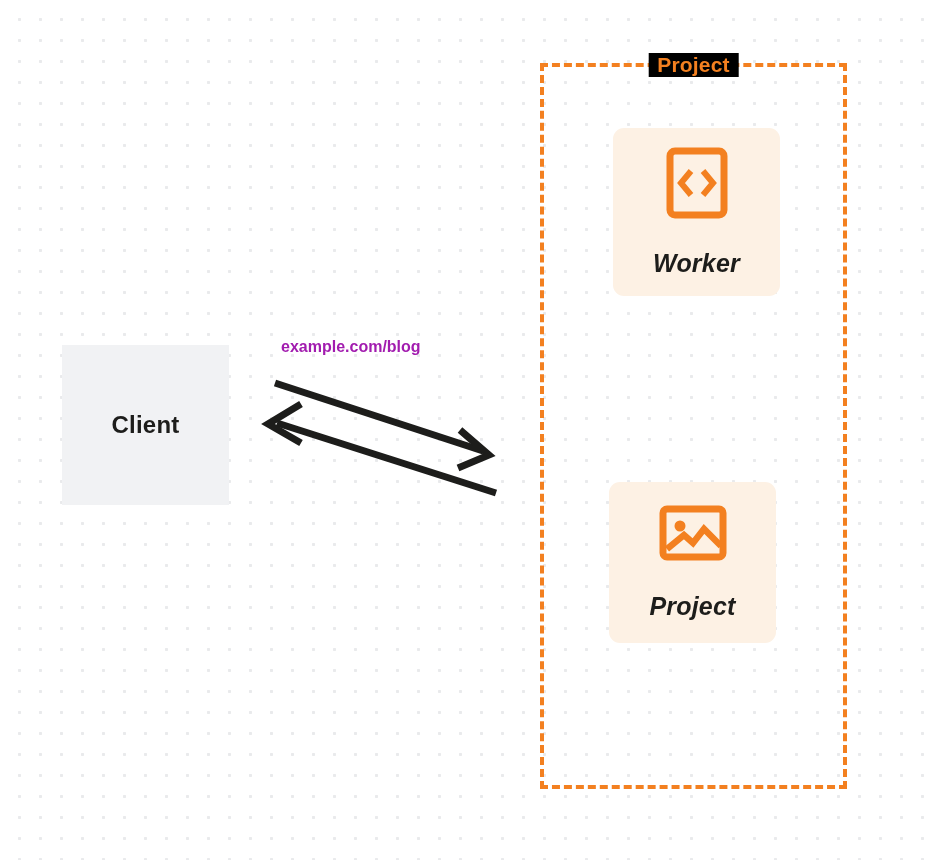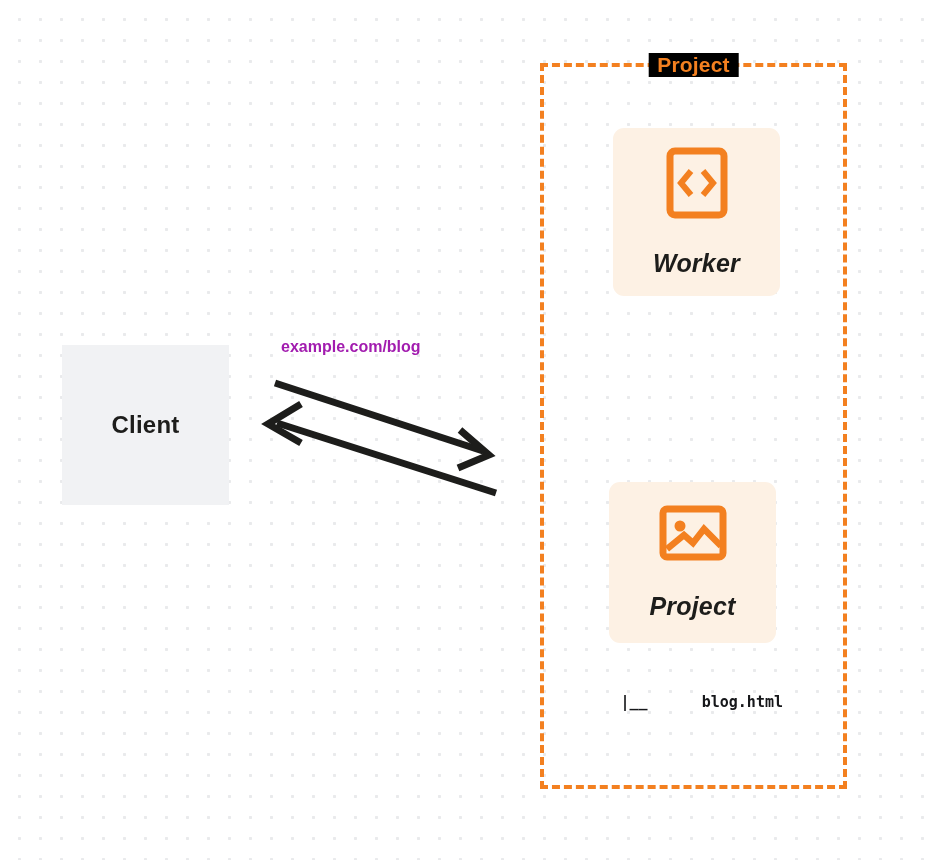--- a/index.html
+++ b/index.html
@@ -178,15 +178,14 @@
     <svg width="68" height="58" viewBox="0 0 68 58" xmlns="http://www.w3.org/2000/svg">
       <rect x="4" y="5" width="60" height="48" rx="4" ry="4" fill="none" stroke="#f38020" stroke-width="7"></rect>
       <circle cx="21" cy="22" r="5.5" fill="#f38020"></circle>
       <polyline points="8,45 25,31 34,39 45,25 62,42" fill="none" stroke="#f38020" stroke-width="6.5" stroke-linecap="butt" stroke-linejoin="miter"></polyline>
     </svg>
   </span>
   <span class="node-label">Project</span>
 </div>
 
 <div id="file-tree">
-  <span class="tree-row">   |__      blog.html</span>
   
 </div>
 
 </body></html>

